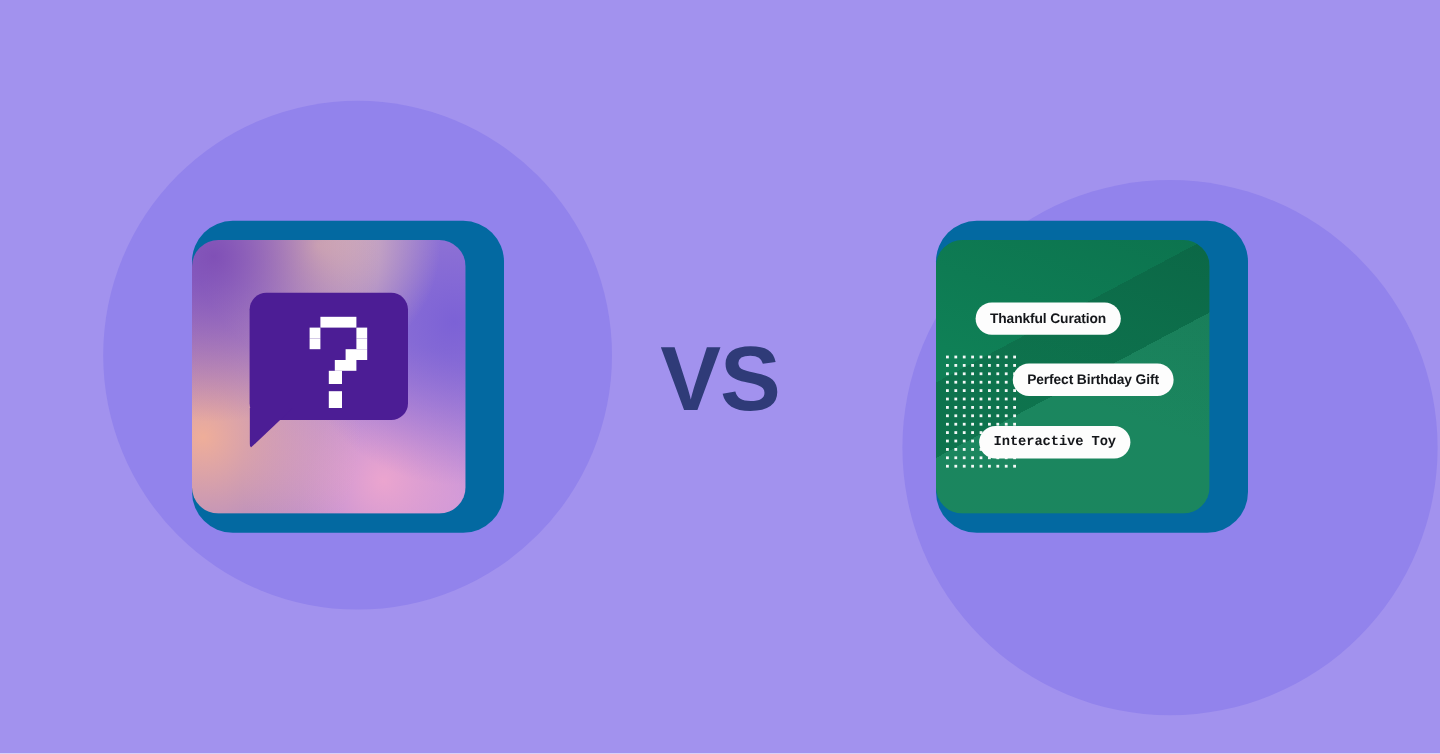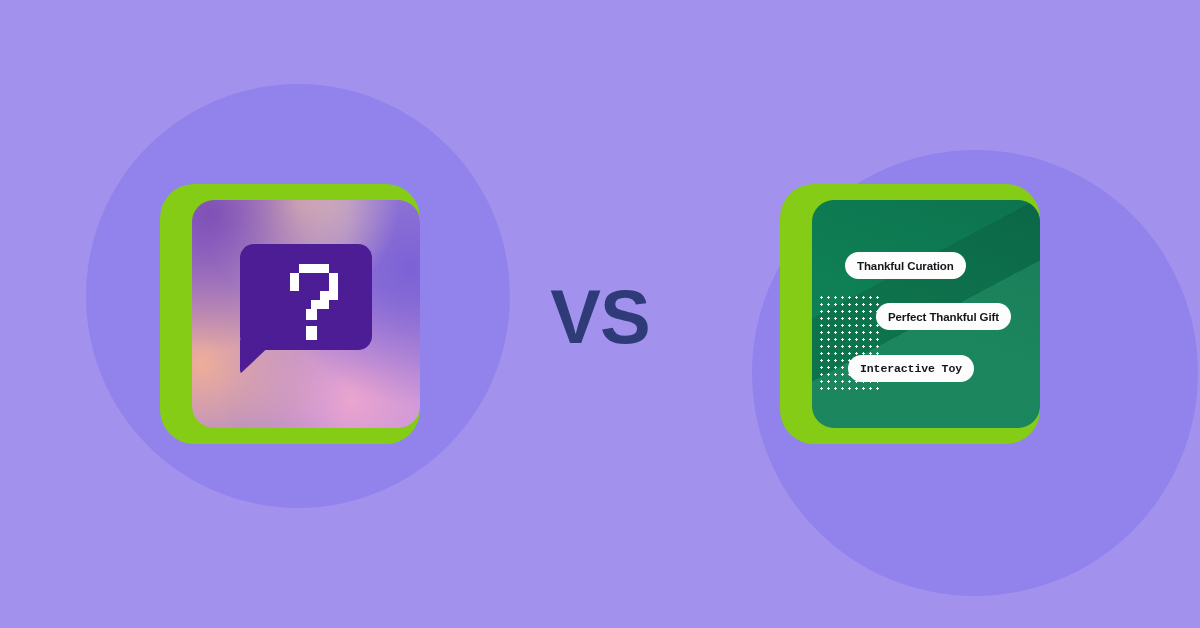--- a/index.html
+++ b/index.html
@@ -40,24 +40,24 @@
     background: #9283ec;
   }
 
   
   .icon-frame {
     position: absolute;
     width: 260px;
     height: 260px;
     top: 184px;
     border-radius: 34px;
-    background: #84cc16;
+    background: #0369a1;
     display: flex;
     align-items: center;
-    justify-content: flex-end;
+    justify-content: flex-start;
   }
   .icon-frame.left  { left: 160px; }
   .icon-frame.right { left: 780px; }
 
   .icon-inner {
     position: relative;
     width: 228px;
     height: 228px;
     border-radius: 22px;
     overflow: hidden;
@@ -239,18 +239,18 @@
   </div>
 
   <div class="vs-text">VS</div>
 
   <div class="icon-frame right">
     <div class="icon-inner">
       <div class="green-tile"></div>
       <div class="dot-grid"></div>
 
       <div class="tag tag-1">Thankful Curation</div>
-      <div class="tag tag-2">Perfect Thankful Gift</div>
+      <div class="tag tag-2">Perfect Birthday Gift</div>
       <div class="tag tag-3">Interactive Toy</div>
     </div>
   </div>
 
 </div>
 
 </body></html>

